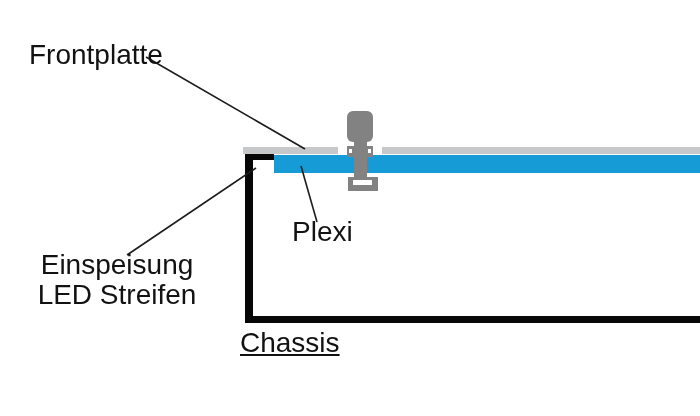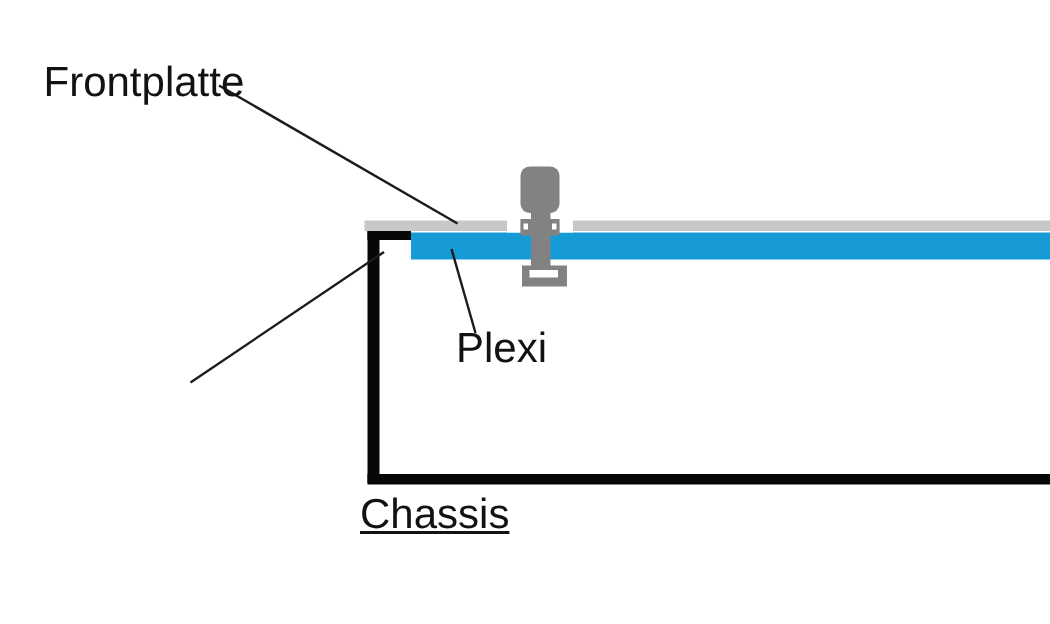--- a/index.html
+++ b/index.html
@@ -58,18 +58,22 @@
   <div class="abs" style="left: 353px; top: 180px; width: 19px; height: 5px; background: rgb(255, 255, 255);"></div>
 
   <svg class="leader-svg" viewBox="0 0 700 416" xmlns="http://www.w3.org/2000/svg">
     <line x1="146" y1="57" x2="305" y2="149" stroke-width="1.6" stroke="#1c1c1c"></line>
     <line x1="301" y1="166" x2="317" y2="222" stroke-width="1.6" stroke="#1c1c1c"></line>
     <line x1="256" y1="168" x2="127" y2="255" stroke-width="1.6" stroke="#1c1c1c"></line>
   </svg>
 
   <div class="label" style="left:29px; top:40px;">Frontplatte</div>
 
-  <div class="label" style="left:304px; top:217px;text-align:center;">Plexi</div>
+  <div class="label" style="left:292px; top:217px;text-align:center;">Plexi</div>
 
+  <div class="label-block" style="left:27px; top:250px; width:180px;">
+    <div>Einspeisung</div>
+    <div>LED Streifen</div>
+  </div>
 
   <div class="label" style="left:240px; top:328px;text-decoration:underline;">Chassis</div>
 
 </div>
 
 </body></html>

